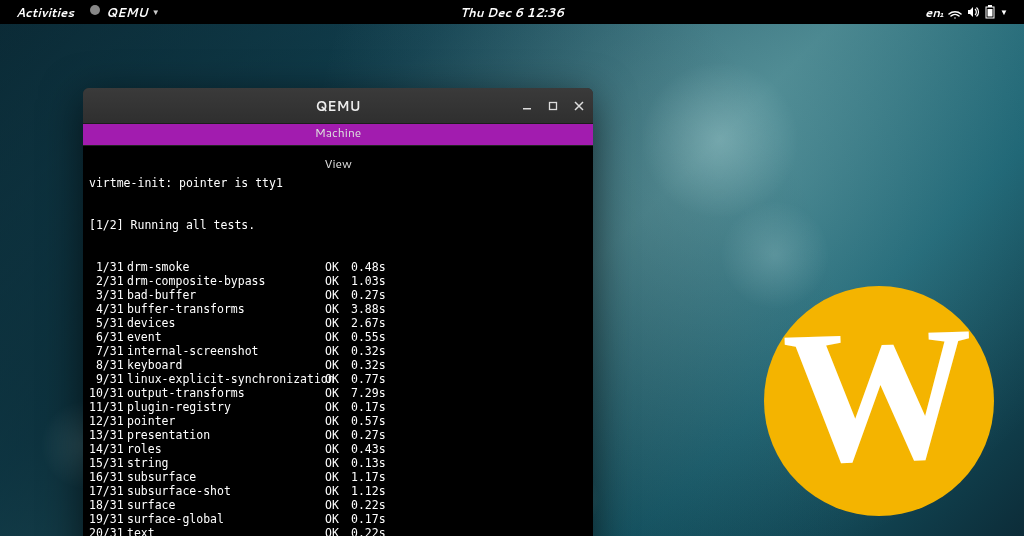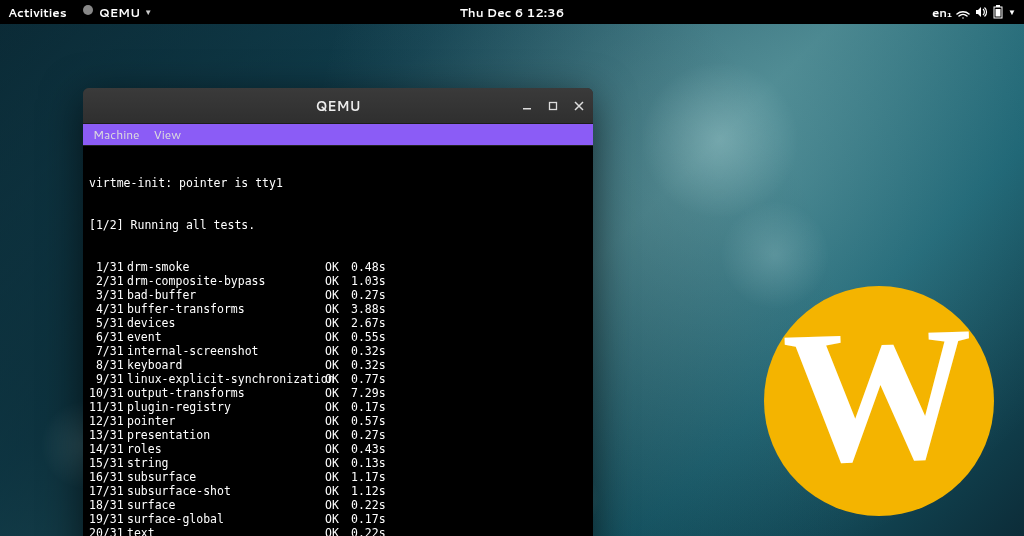--- a/index.html
+++ b/index.html
@@ -13,21 +13,22 @@
     overflow: hidden;
     position: relative;
     color: #fff;
   }
   
   .panel {
     position: absolute; top: 0; left: 0; right: 0; height: 24px;
     background: #000;
     display: flex; align-items: center;
     font-size: 12px; font-weight: 600;
-    padding: 0 8px;
+    padding: 0 16px;
+    font-style: italic;
   }
   .panel .left { display: flex; align-items: center; gap: 14px; }
   .panel .center { position: absolute; left: 50%; transform: translateX(-50%); }
   .panel .right { margin-left: auto; display: flex; align-items: center; gap: 4px; }
   .app-menu { display: flex; align-items: center; gap: 4px; }
   .app-menu .dropdown-arrow { font-size: 8px; opacity: 0.8; }
   .tray-icon { display: inline-flex; align-items: center; }
   
   .sparkle {
     position: absolute; border-radius: 50%;
@@ -54,24 +55,25 @@
   .win-controls {
     position: absolute; right: 6px; top: 0; bottom: 0;
     display: flex; align-items: center; gap: 10px;
   }
   .win-controls span {
     width: 16px; height: 16px;
     display: inline-flex; align-items: center; justify-content: center;
     font-size: 11px; color: #ddd; cursor: pointer;
   }
   .menubar {
-    height: 22px; background: #8b5cf6;
+    height: 22px; background: #a21caf;
     display: flex; align-items: center; gap: 14px;
     padding: 0 10px; font-size: 12px; color: #ddd;
     border-bottom: 1px solid #222;
+    flex-direction: column;
   }
   .menubar span { cursor: pointer; }
   .terminal {
     background: #000; color: #fff;
     font-family: "Menlo", "Consolas", monospace;
     font-size: 11.5px; line-height: 14px;
     padding: 2px 6px 10px 6px;
     white-space: pre;
   }
   .terminal .row { display: flex; }

